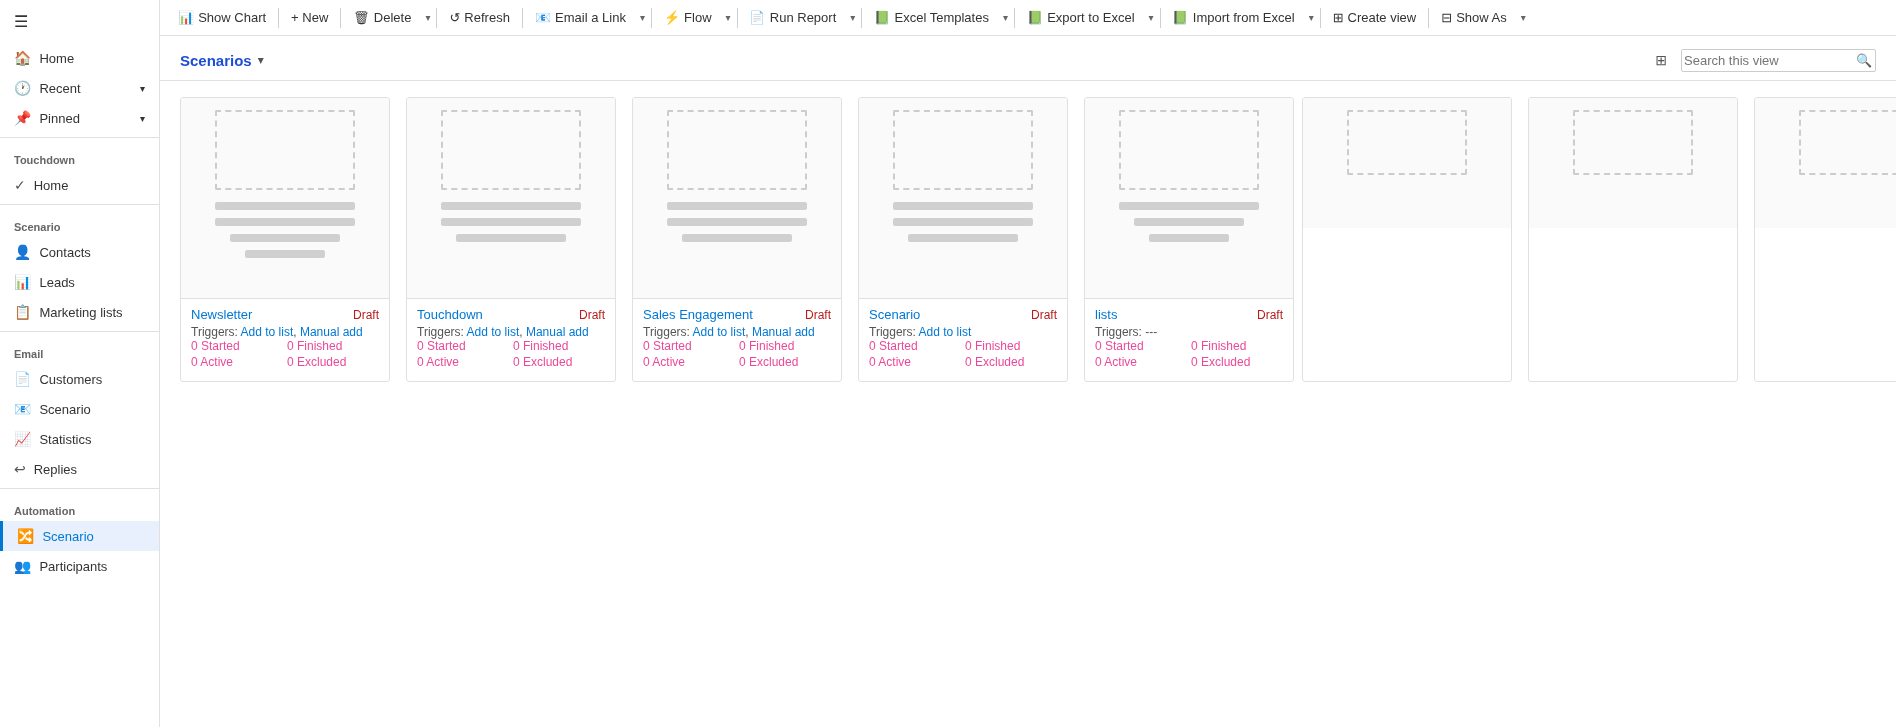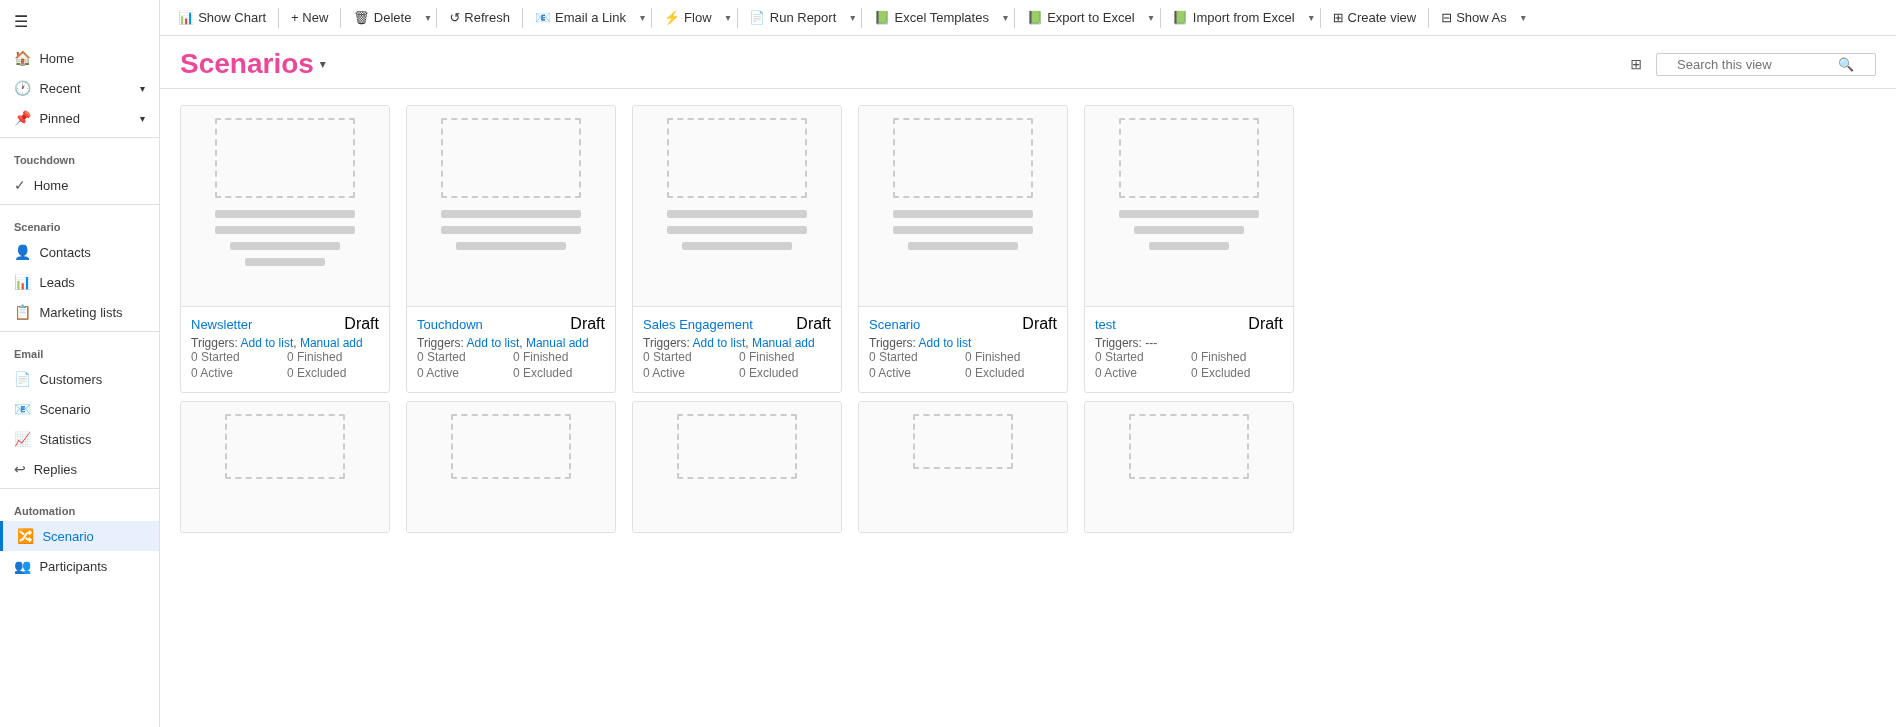--- a/index.html
+++ b/index.html
@@ -105,23 +105,23 @@
       justify-content: space-between;
       padding: 12px 20px 8px 20px;
       border-bottom: 1px solid #e0e0e0;
     }
     .page-title-area {
       display: flex;
       align-items: center;
       gap: 6px;
     }
     .page-title {
-      font-size: 28px;
+      font-size: 15px;
       font-weight: 600;
-      color: #ec4899;
+      color: #1d4ed8;
     }
     .page-title-chevron {
       font-size: 12px;
       color: #555;
       cursor: pointer;
     }
     .search-area {
       display: flex;
       align-items: center;
       gap: 8px;
@@ -130,39 +130,39 @@
       font-size: 14px;
       color: #555;
       cursor: pointer;
       padding: 4px 6px;
     }
     .search-box {
       display: flex;
       align-items: center;
       border: 1px solid #ccc;
       border-radius: 2px;
-      padding: 3px 20px;
+      padding: 3px 2px;
       gap: 6px;
-      width: 220px;
+      width: 195px;
     }
     .search-box input {
       border: none;
       outline: none;
       font-size: 13px;
       color: #666;
       width: 100%;
       background: transparent;
     }
     .search-box .search-icon { font-size: 13px; color: #666; }
 
     
     .cards-container {
       padding: 16px 20px;
       display: flex;
-      flex-direction: column;
+      flex-direction: row;
       gap: 8px;
     }
     .cards-row {
       display: flex;
       gap: 16px;
     }
     .scenario-card {
       width: 210px;
       min-width: 210px;
       border: 1px solid #e0e0e0;
@@ -205,35 +205,35 @@
       justify-content: space-between;
       margin-bottom: 3px;
     }
     .card-title {
       color: #0078d4;
       font-size: 13px;
       font-weight: 500;
       cursor: pointer;
     }
     .card-status {
-      font-size: 16px;
-      color: #000000;
+      font-size: 12px;
+      color: #b91c1c;
       margin-left: 36px;
     }
     .card-triggers {
       font-size: 12px;
       color: #555;
     }
     .card-triggers a { color: #0078d4; cursor: pointer; }
     .card-stats {
       display: grid;
       grid-template-columns: 1fr 1fr;
       gap: 2px 4px;
       font-size: 12px;
-      color: #737373;
+      color: #ec4899;
       padding-bottom: 8px;
     }
     .card-stat-item { display: flex; gap: 3px; }
   </style>
 </head>
 <body>
 
 <nav class="sidebar">
   <div class="sidebar-hamburger">☰</div>
 
@@ -527,21 +527,21 @@
 
         <div class="scenario-card">
           <div class="card-preview">
             <div class="card-preview-box"></div>
             <div class="card-preview-line long"></div>
             <div class="card-preview-line medium"></div>
             <div class="card-preview-line short"></div>
           </div>
           <div class="card-info">
             <div class="card-title-row">
-              <span class="card-title">test</span>
+              <span class="card-title">lists</span>
               <span class="card-status">Draft</span>
             </div>
             <div class="card-triggers">
               <span>Triggers: </span><span>---</span>
             </div>
             <div class="card-stats">
               <div class="card-stat-item">
                   <span>0 Started</span>
                 </div>
               <div class="card-stat-item">

